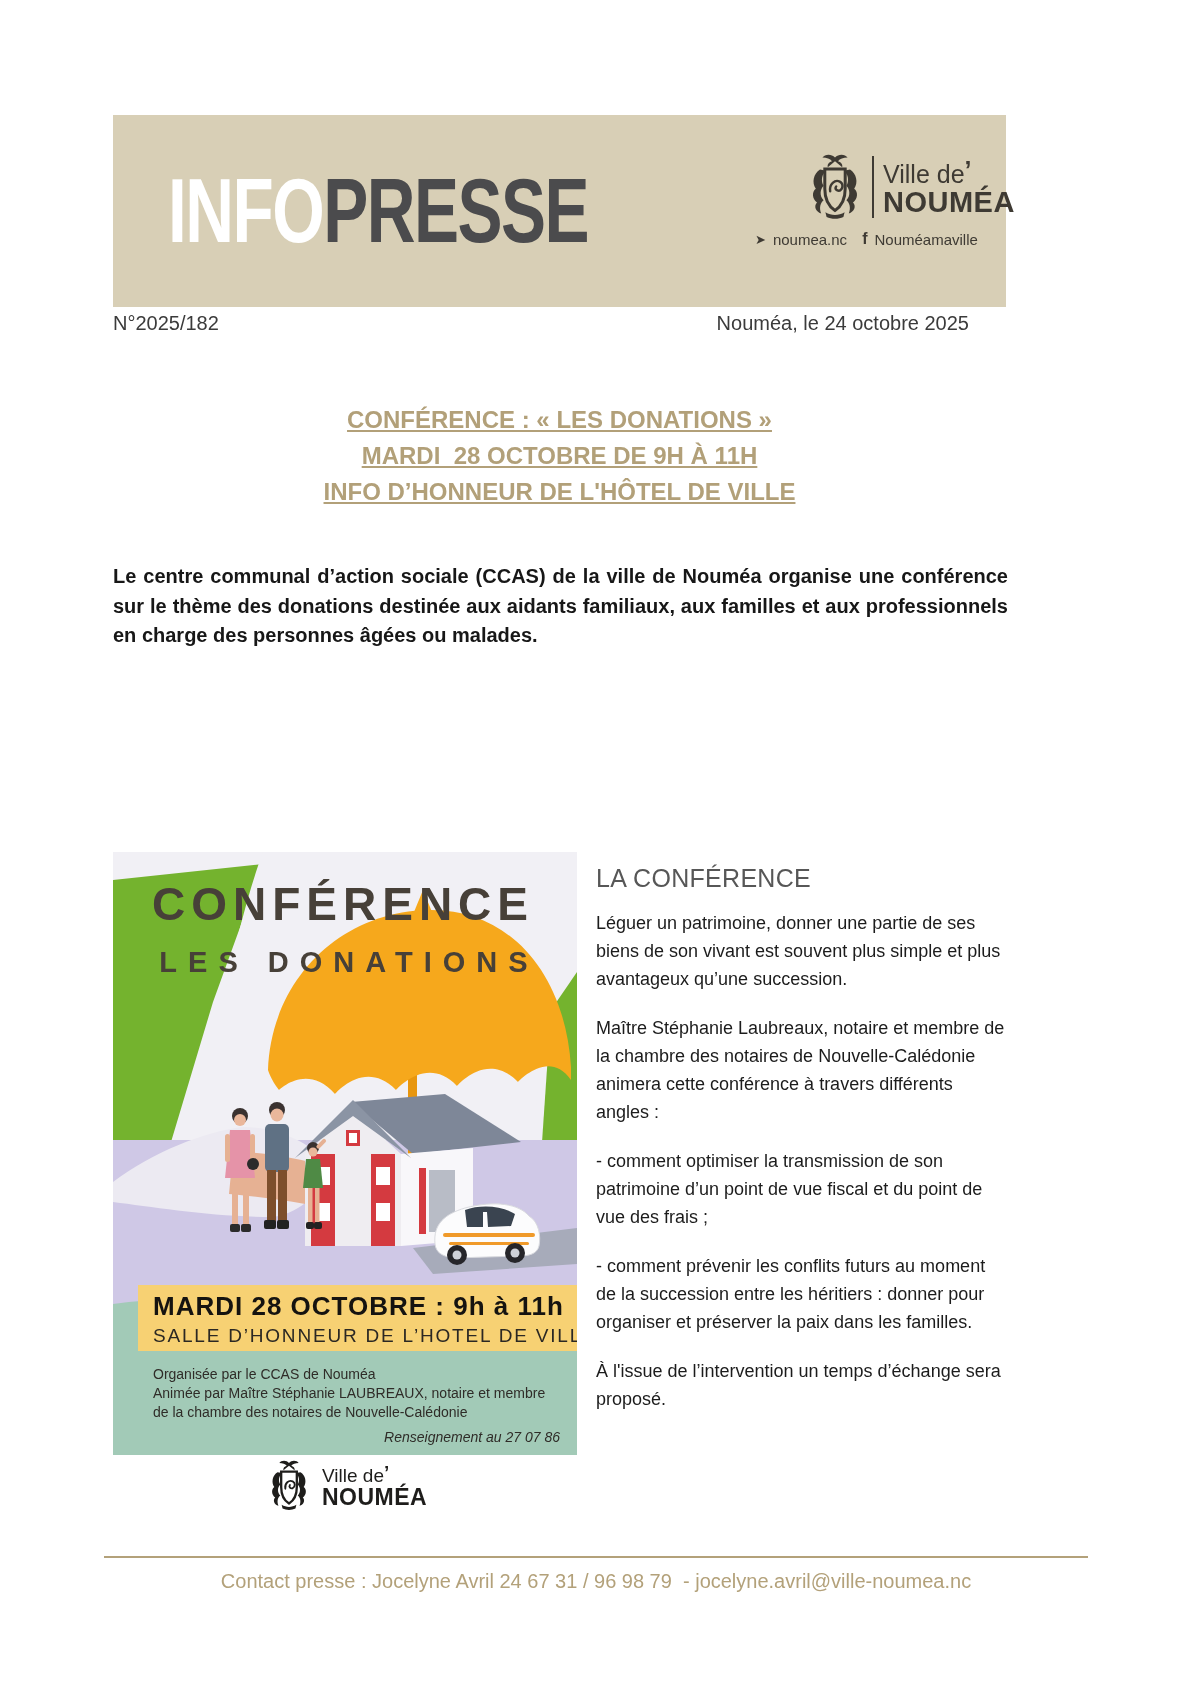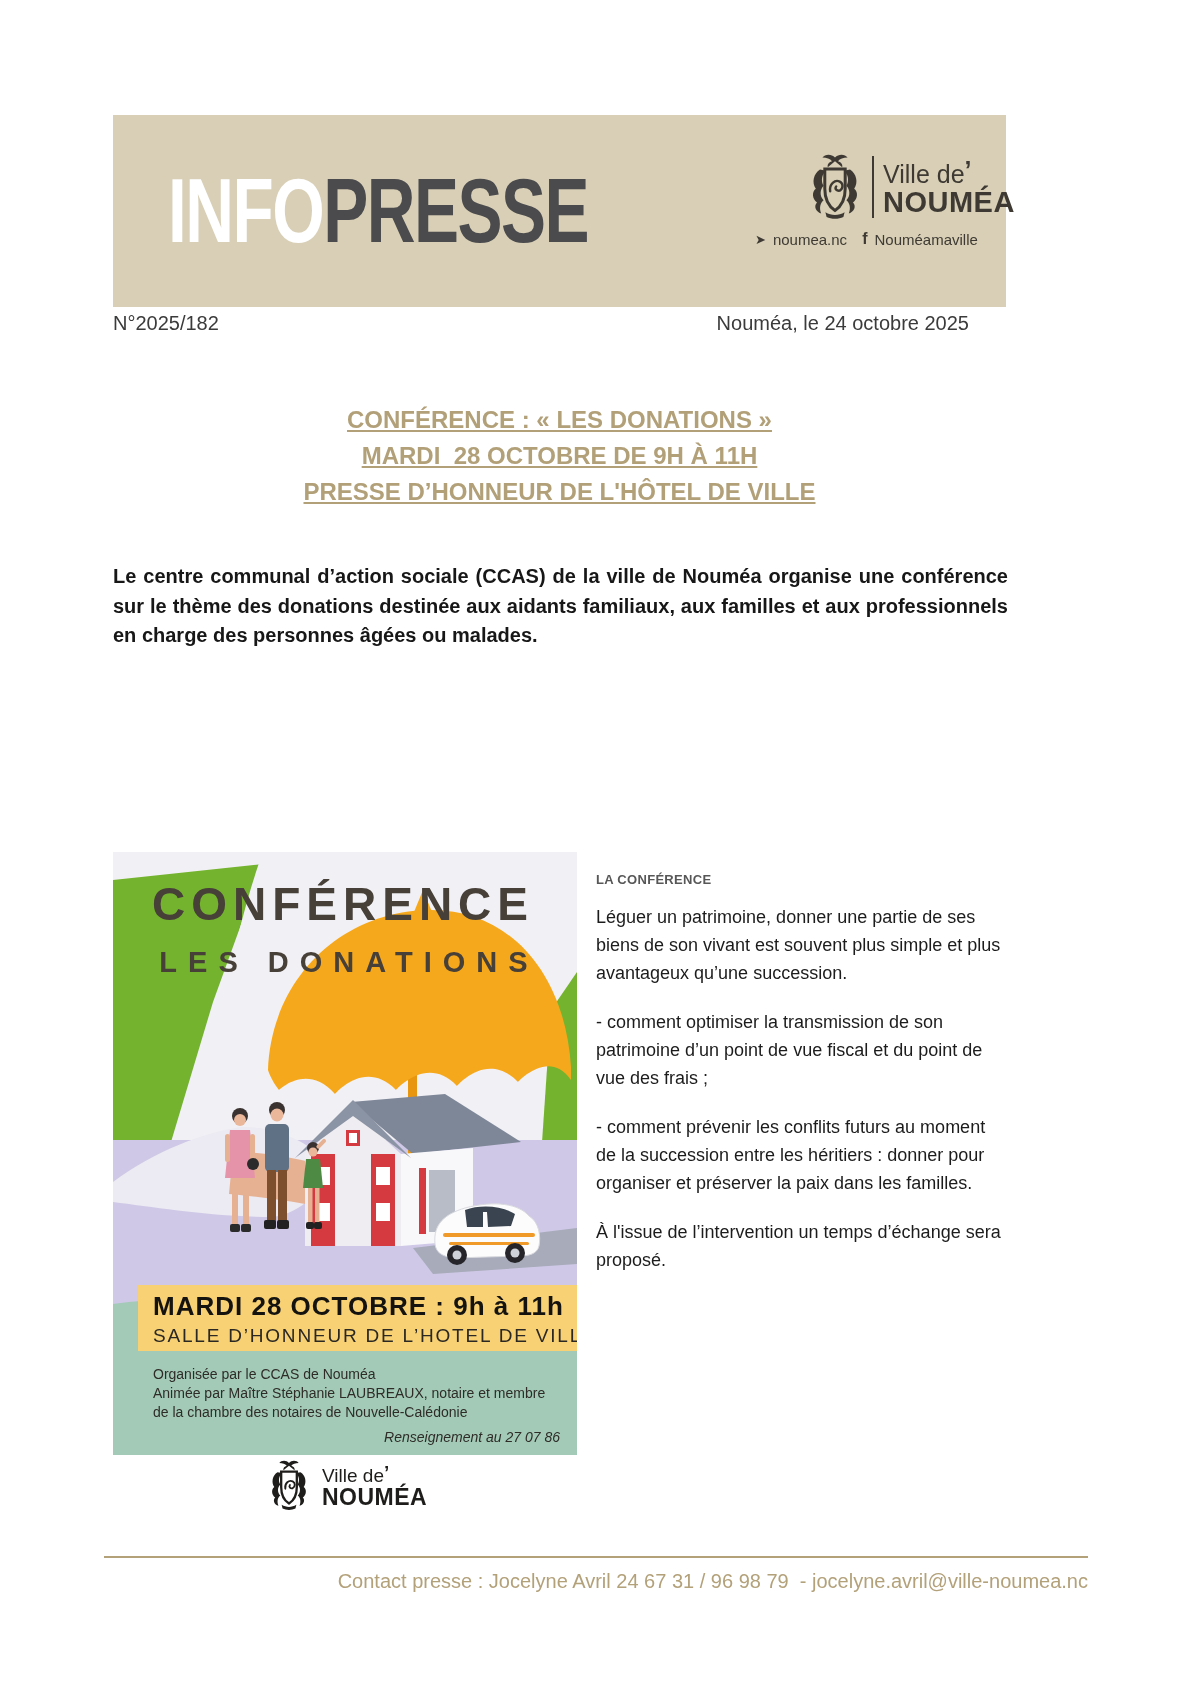--- a/index.html
+++ b/index.html
@@ -39,32 +39,32 @@
   #doc-title div { font-size:24px; font-weight:700; line-height:36px; white-space:pre-wrap; }
 
   
   .body-par { left:113px; width:895px; font-size:20px; line-height:29.5px; color:#171717; text-align:justify; }
   #intro-bold { top:562px; font-weight:700; }
   #intro-text { top:690px; }
 
   
   #poster { left:113px; top:852px; width:464px; height:603px; }
   #conf-col { left:596px; top:852px; width:418px; }
-  #conf-heading { font-size:13px; font-weight:700; color:#575757; letter-spacing:0.3px; margin:20px 0 16px 0; }
+  #conf-heading { font-size:25px; font-weight:400; color:#575757; letter-spacing:0.3px; margin:12px 0 16px 0; }
   .conf-par { font-size:18px; line-height:28px; color:#1c1c1c; margin:0 8px 21px 0; }
 
   
   #poster-logo { left:266px; top:1460px; display:flex; align-items:center; gap:10px; color:#1e1d1b; }
   #poster-logo .vl1 { font-size:19px; line-height:21px; font-weight:400; }
   #poster-logo .vl2 { font-size:23px; line-height:23px; font-weight:800; letter-spacing:0.5px; }
   #poster-logo .apos { font-size:19px; font-weight:800; vertical-align:3px; }
 
   
   #footer-rule { left:104px; top:1556px; width:984px; border-top:2px solid #b3a17a; }
-  #footer-contact { left:104px; top:1570px; width:984px; text-align:right; font-size:20px; color:#b3a17a; white-space:pre-wrap; }
+  #footer-contact { left:104px; top:1570px; width:984px; text-align:center; font-size:20px; color:#b3a17a; white-space:pre-wrap; }
 
   svg text { font-family:"Liberation Sans","DejaVu Sans",sans-serif; }
 </style>
 </head>
 <body>
 
 <svg width="0" height="0" style="position:absolute" aria-hidden="true">
   <defs>
     <g id="emblem">
       <path d="M50,6 C44,-1 33,0 29,6 C36,6 42,8 45,12 C39,14 37,18 38,22 L50,12 L62,22 C63,18 61,14 55,12 C58,8 64,6 71,6 C67,0 56,-1 50,6 Z" fill="currentColor"></path>
@@ -102,21 +102,21 @@
       </div>
     </div>
   </div>
 
   <div id="ref-number" class="abs">N°2025/182</div>
   <div id="dateline" class="abs">Nouméa, le 24 octobre 2025</div>
 
   <div id="doc-title" class="abs">
     <div>CONFÉRENCE : « LES DONATIONS »</div>
     <div>MARDI  28 OCTOBRE DE 9H À 11H</div>
-    <div>PRESSE D’HONNEUR DE L'HÔTEL DE VILLE</div>
+    <div>INFO D’HONNEUR DE L'HÔTEL DE VILLE</div>
   </div>
 
   <div id="intro-bold" class="abs body-par">Le centre communal d’action sociale (CCAS) de la ville de Nouméa organise une conférence sur le thème des donations destinée aux aidants familiaux, aux familles et aux professionnels en charge des personnes âgées ou malades.</div>
 
   <div id="poster" class="abs">
     <svg viewBox="0 0 464 603" width="464" height="603">
 
       <rect x="0" y="0" width="464" height="603" fill="#f1f0f5"></rect>
 
       <polygon points="0,28 150,12 100,150 55,300 0,320" fill="#74b32e"></polygon>
@@ -215,20 +215,21 @@
         <text x="40" y="546" font-size="14" font-weight="500" fill="#2f2c28">Animée par Maître Stéphanie LAUBREAUX, notaire et membre</text>
         <text x="40" y="565" font-size="14" font-weight="500" fill="#2f2c28">de la chambre des notaires de Nouvelle-Calédonie</text>
         <text x="447" y="590" text-anchor="end" font-size="14" font-style="italic" font-weight="500" fill="#2f2c28">Renseignement au 27 07 86</text>
       </g>
     </svg>
   </div>
 
   <div id="conf-col" class="abs">
     <div id="conf-heading">LA CONFÉRENCE</div>
     <p class="conf-par">Léguer un patrimoine, donner une partie de ses biens de son vivant est souvent plus simple et plus avantageux qu’une succession.</p>
+    <p class="conf-par">Maître Stéphanie Laubreaux, notaire et membre de la chambre des notaires de Nouvelle-Calédonie animera cette conférence à travers différents angles :</p>
     <p class="conf-par">- comment optimiser la transmission de son patrimoine d’un point de vue fiscal et du point de vue des frais ;</p>
     <p class="conf-par">- comment prévenir les conflits futurs au moment de la succession entre les héritiers : donner pour organiser et préserver la paix dans les familles.</p>
     <p class="conf-par">À l'issue de l’intervention un temps d’échange sera proposé.</p>
   </div>
 
   <div id="poster-logo" class="abs">
     <svg viewBox="0 0 100 110" width="46" height="51" style="color:#1e1d1b">
         <use href="#emblem"></use>
       </svg>
     <div>

